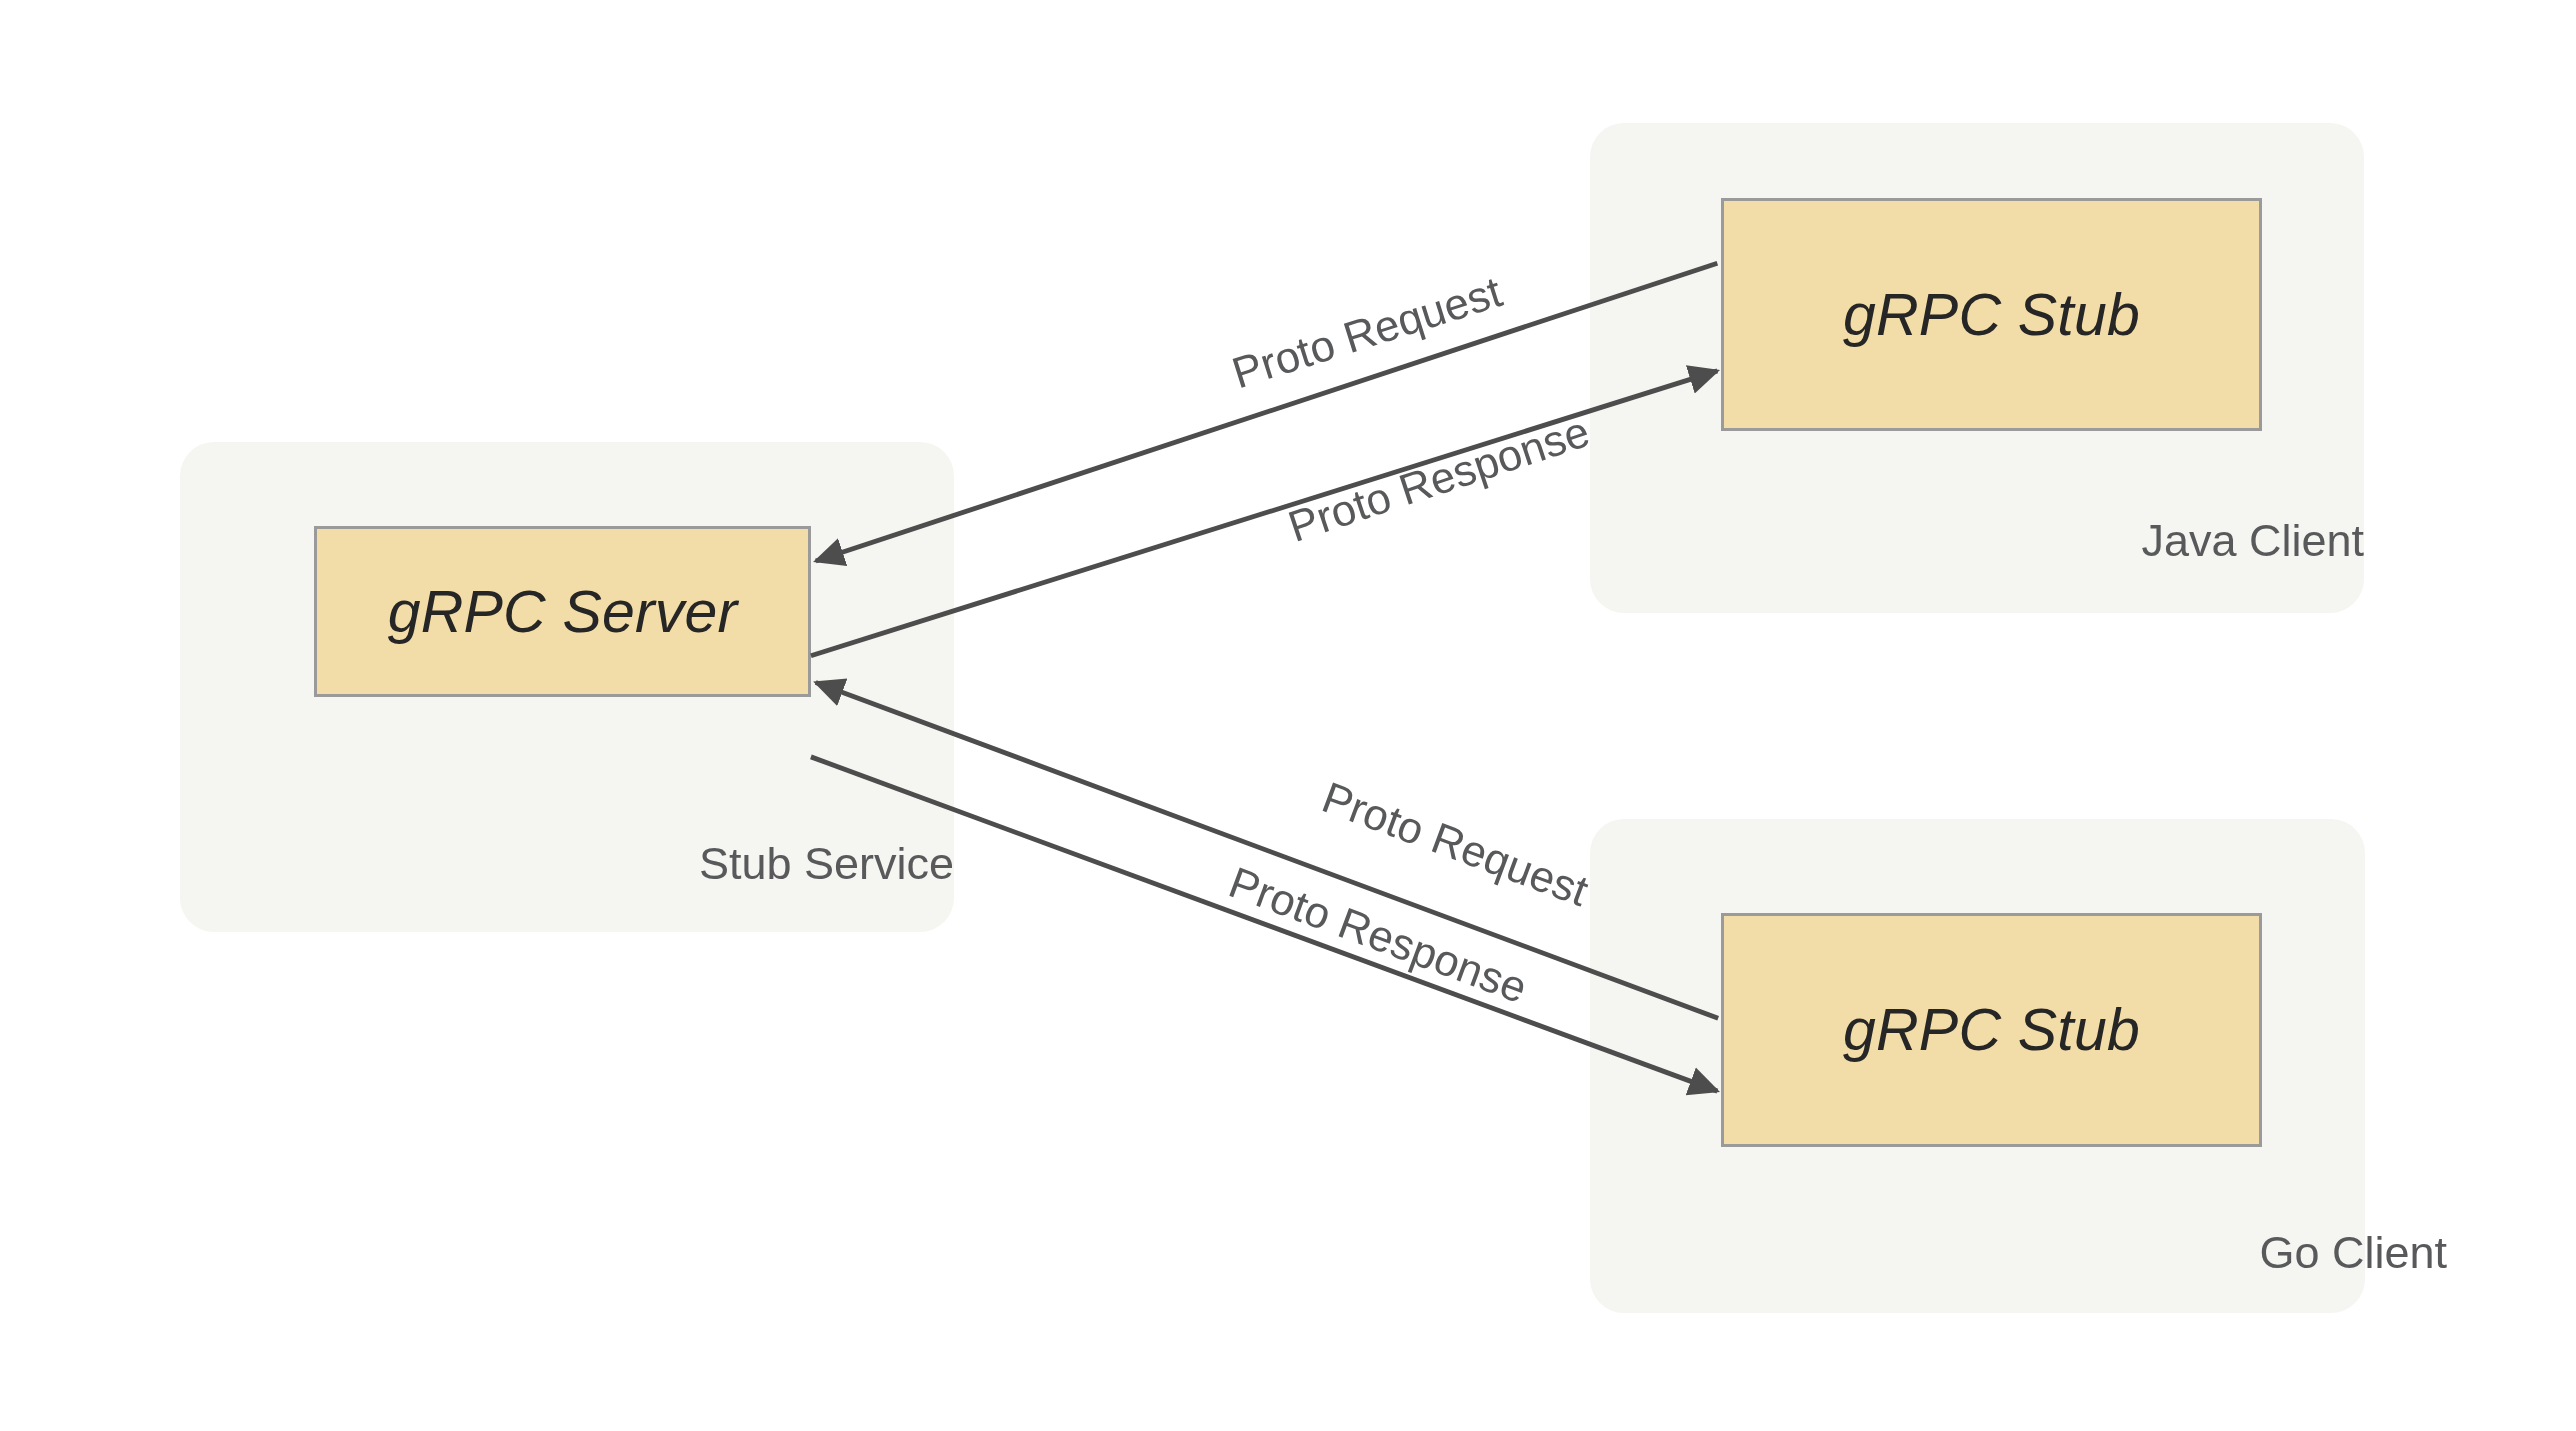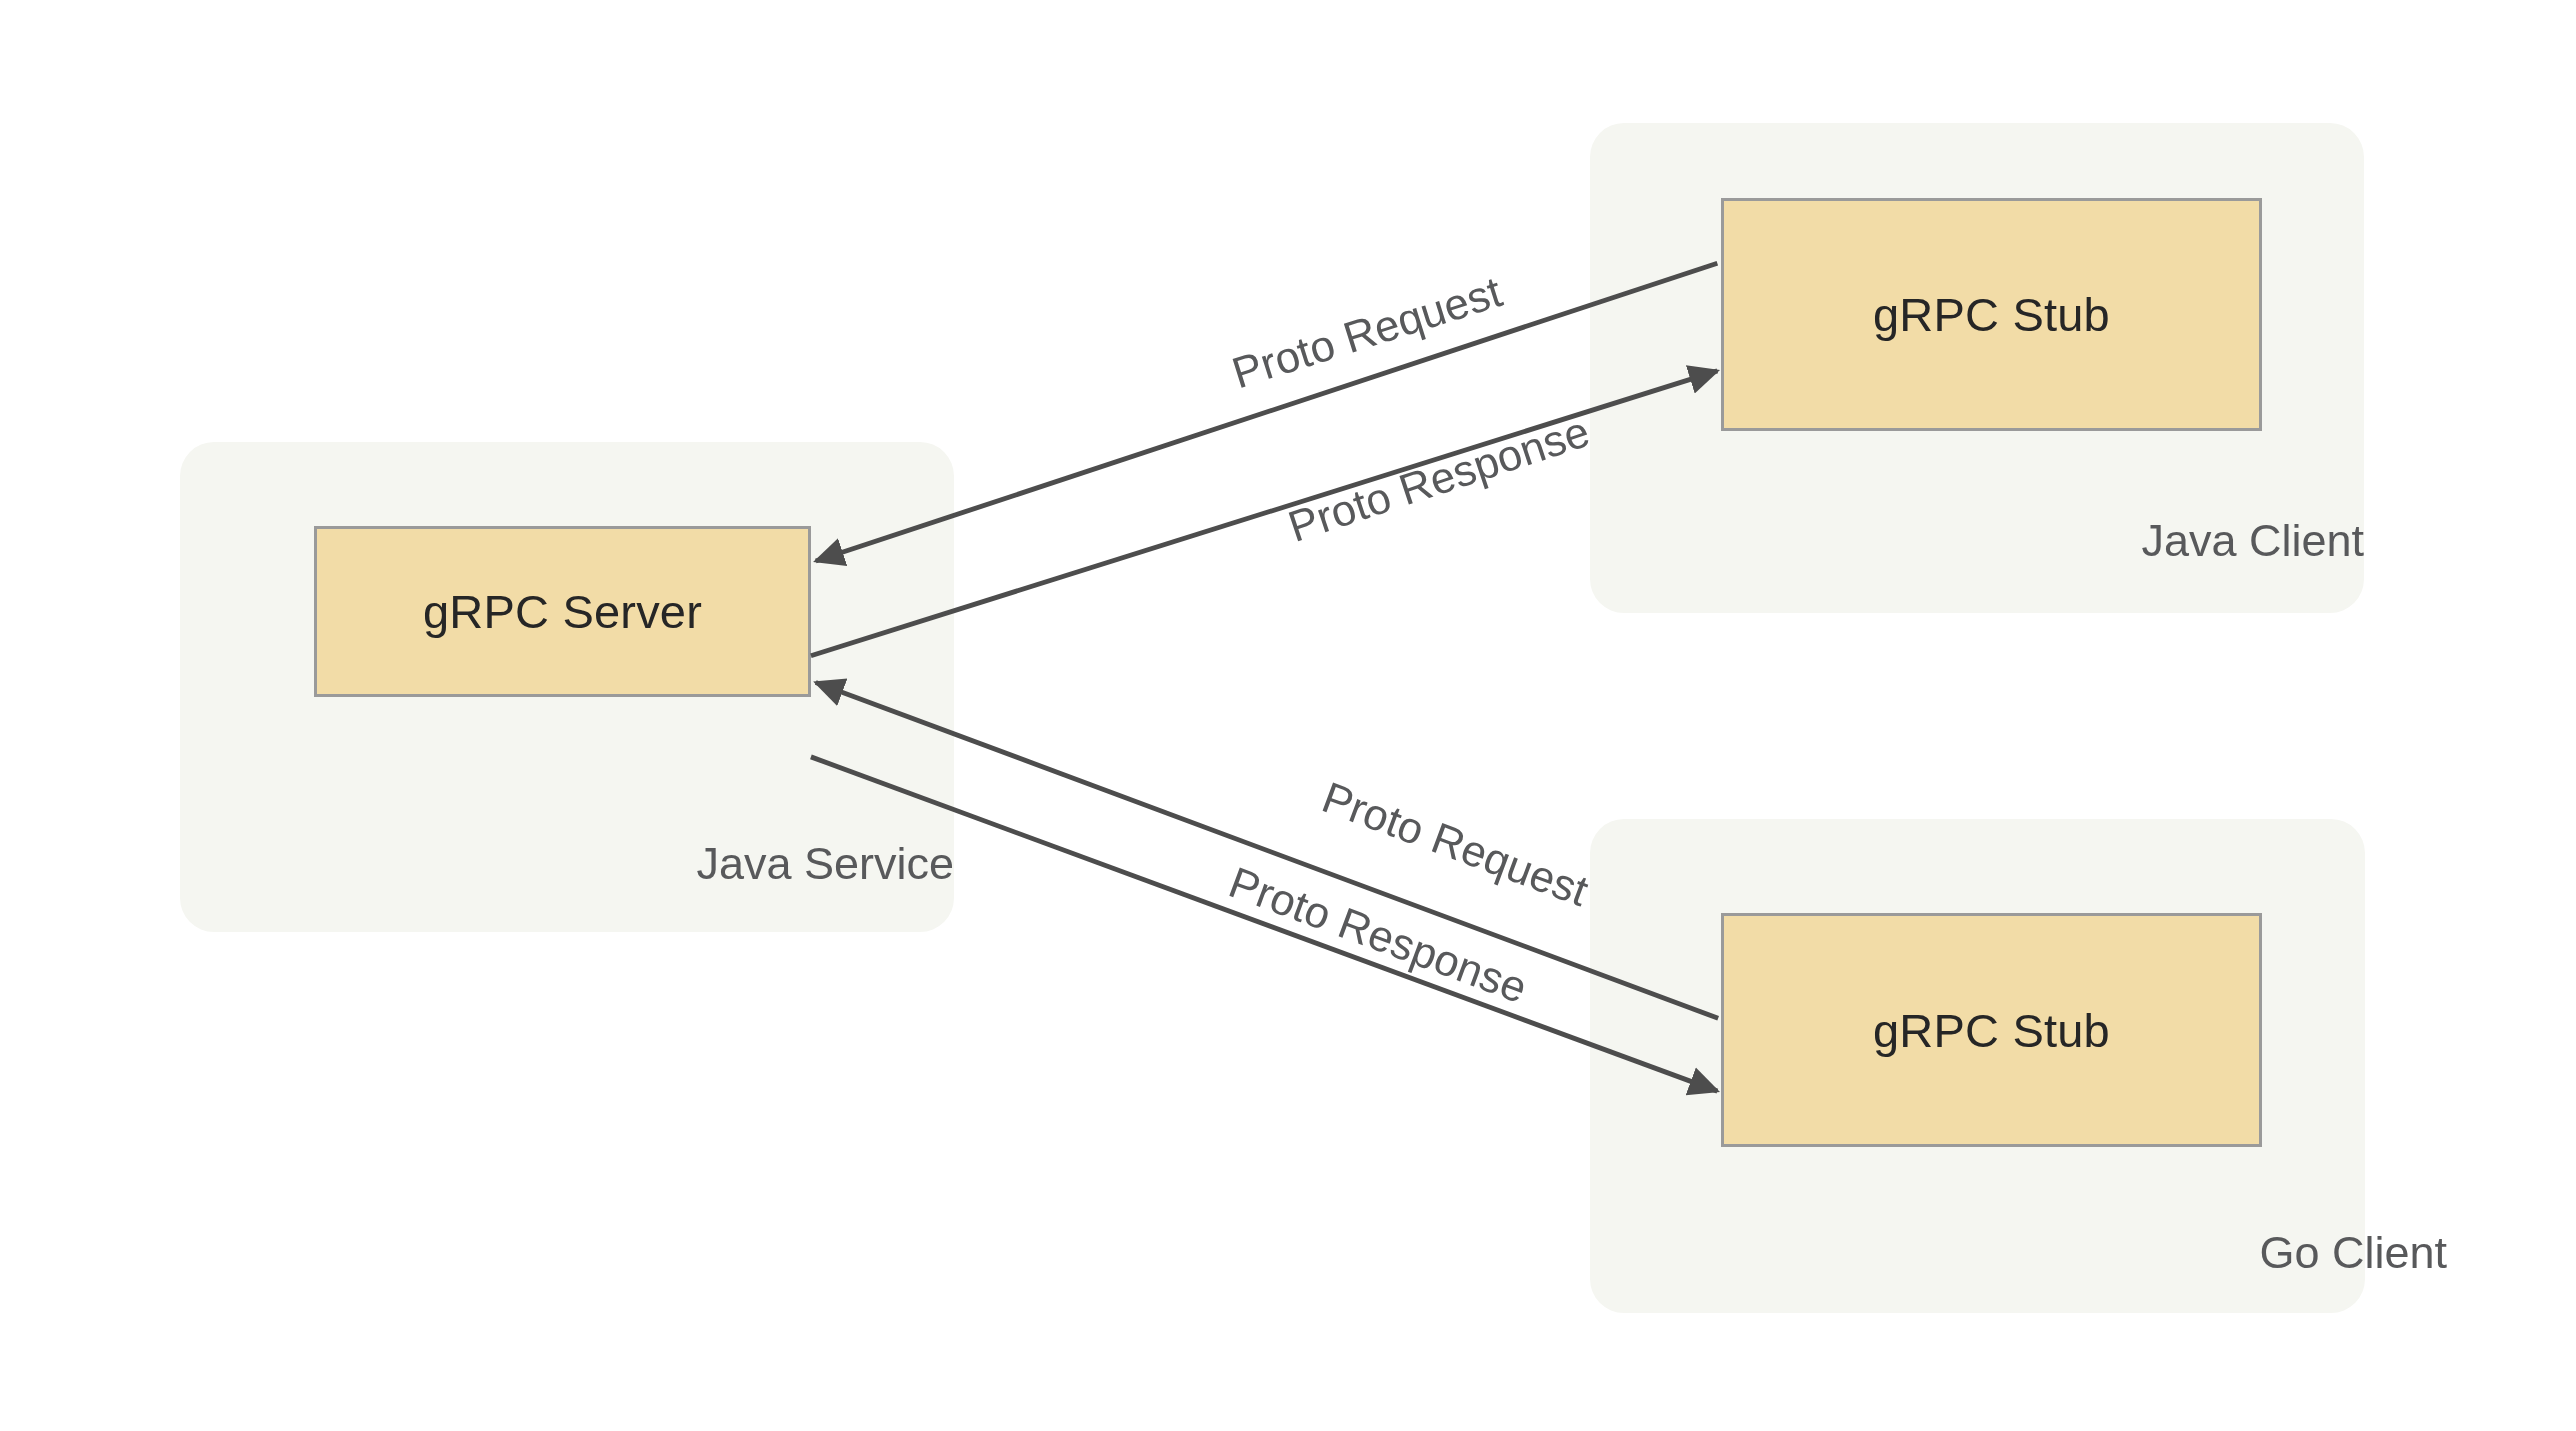--- a/index.html
+++ b/index.html
@@ -31,24 +31,25 @@
   .node-box {
     position: absolute;
     background: #F2DCA7;
     border: 3.2px solid #9A9A9A;
     box-sizing: border-box;
     display: flex;
     align-items: center;
     justify-content: center;
   }
   .node-label {
-    font-size: 47px;
+    font-size: 59px;
     color: #262626;
     letter-spacing: 0.2px;
     white-space: nowrap;
+    font-style: italic;
   }
 
   
   .group-caption {
     position: absolute;
     font-size: 45px;
     color: #58595B;
     text-align: right;
     white-space: nowrap;
     margin-top: 29px;
@@ -78,21 +79,21 @@
 <body>
 
 <div id="canvas">
 
   <div class="group-box" style="left:180px; top:442px; width:774px; height:490px;"></div>
 
   <div class="node-box" style="left:314px; top:526px; width:497px; height:171px;">
     <span class="node-label">gRPC Server</span>
   </div>
 
-  <div class="group-caption" style="left:180px; top:809px; width:774px;">Java Service</div>
+  <div class="group-caption" style="left:180px; top:809px; width:774px;">Stub Service</div>
 
   <div class="group-box" style="left:1590px; top:123px; width:774px; height:490px;"></div>
 
   <div class="node-box" style="left:1721px; top:198px; width:541px; height:233px;">
     <span class="node-label">gRPC Stub</span>
   </div>
 
   <div class="group-caption" style="left:1590px; top:486px; width:774px;">Java Client</div>
 
   <div class="group-box" style="left:1590px; top:819px; width:775px; height:494px;"></div>

